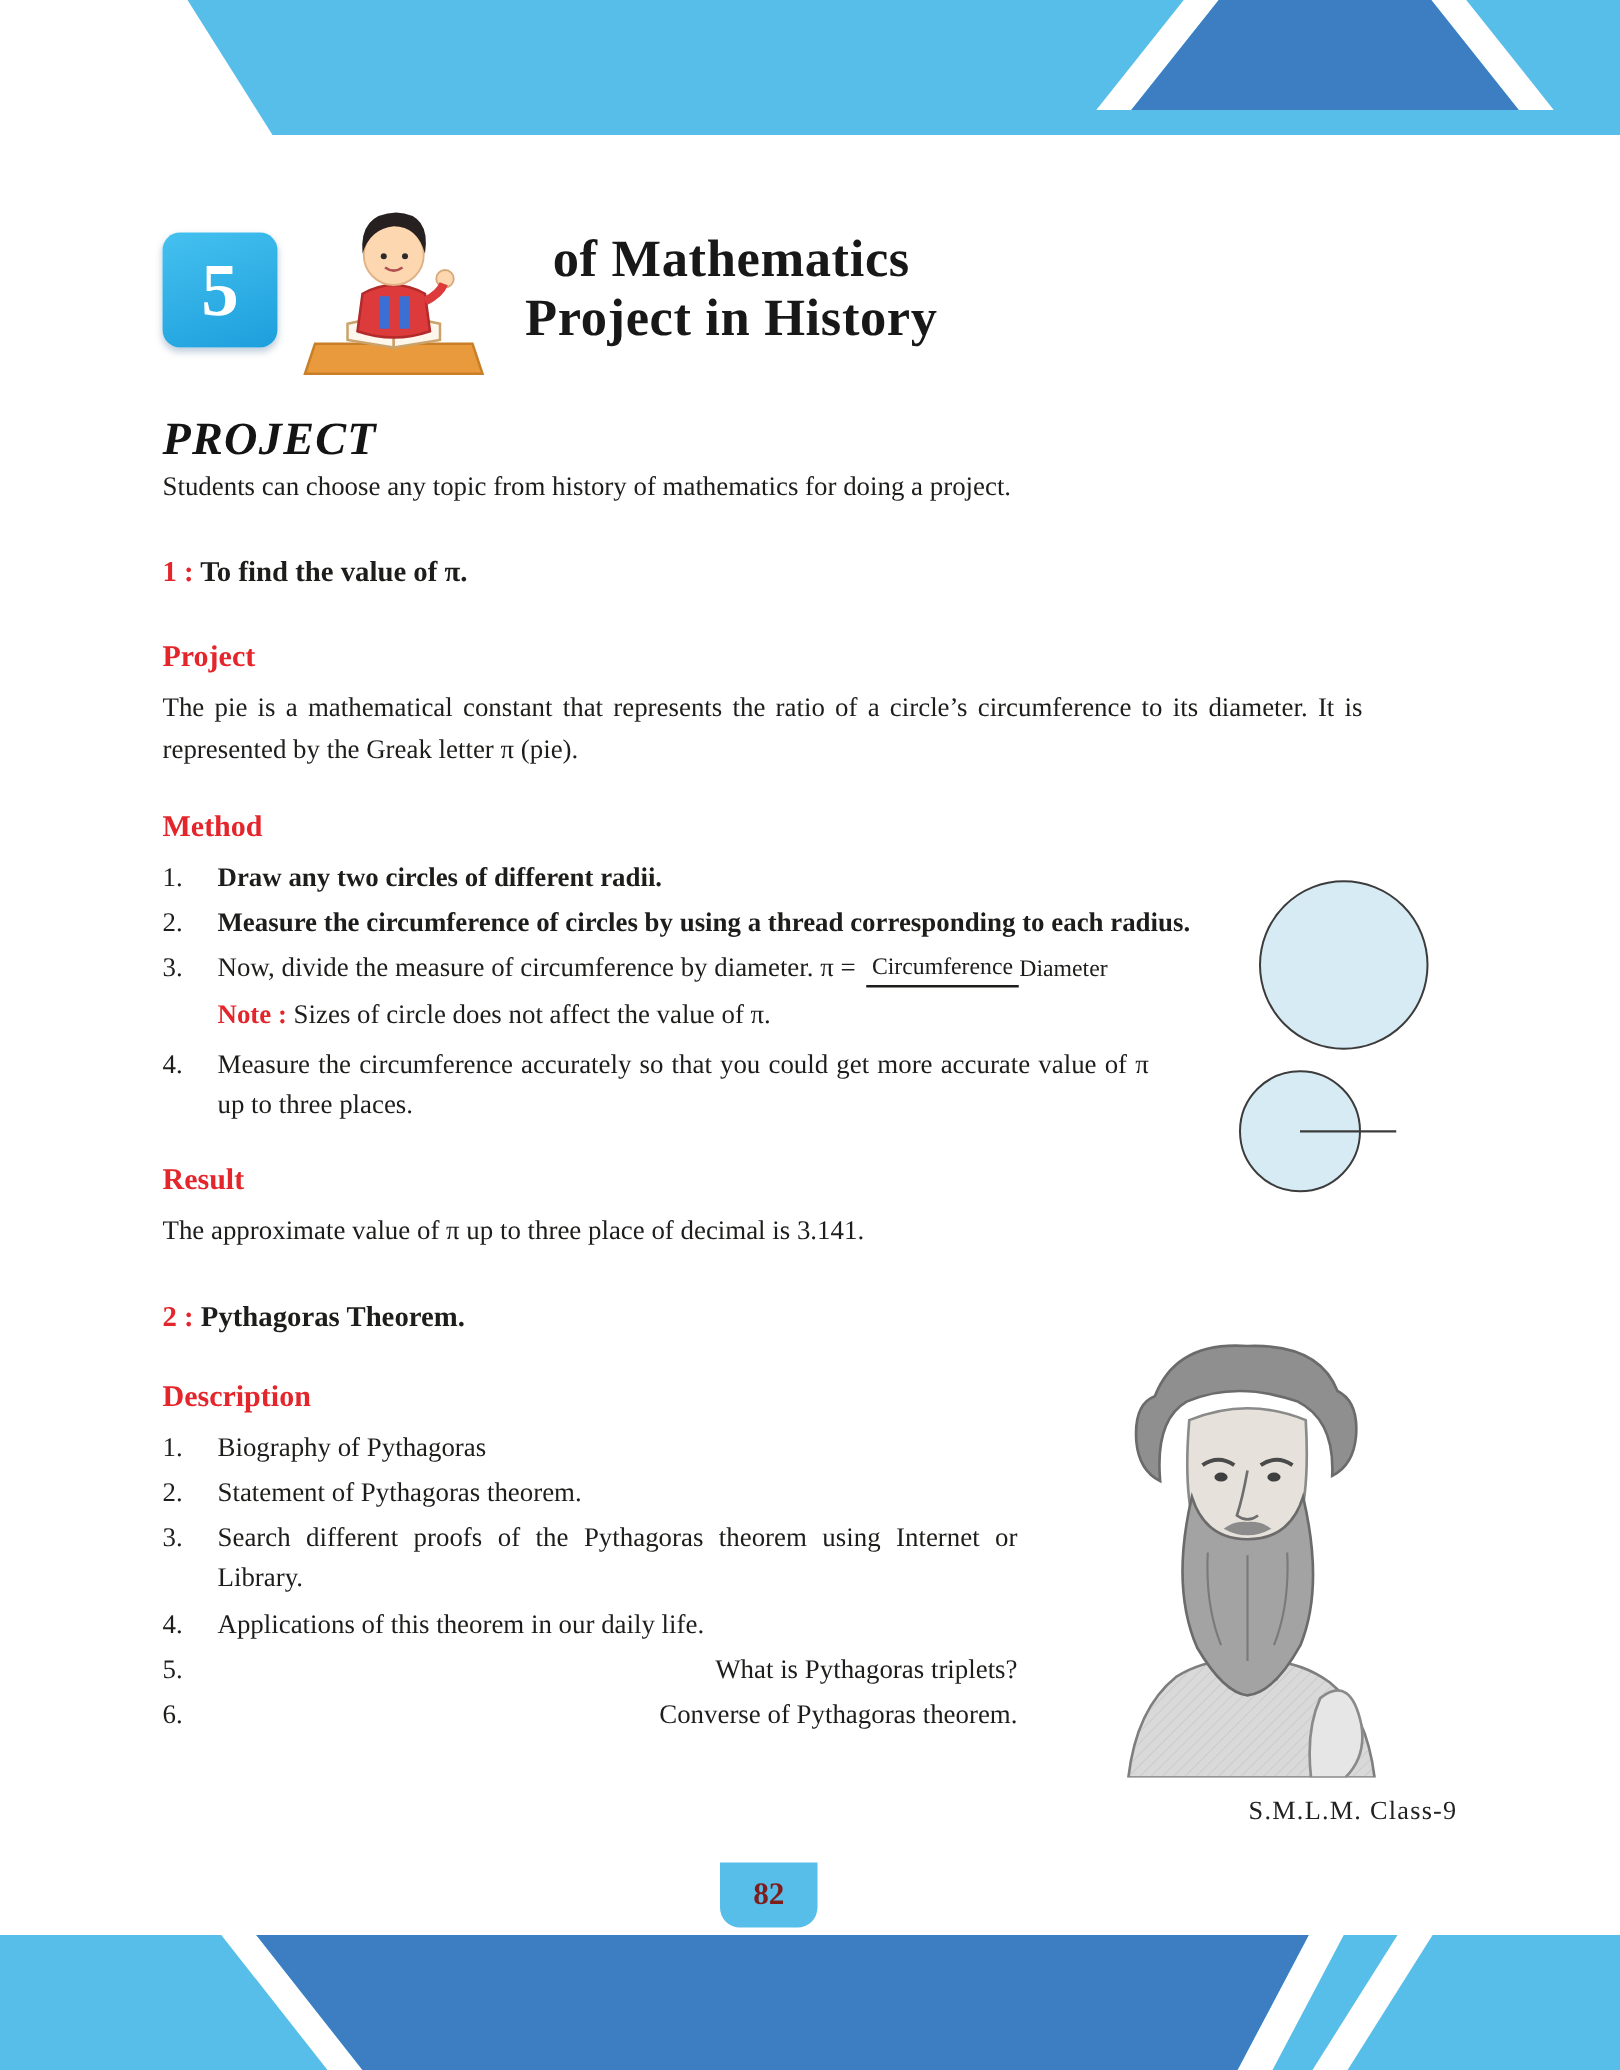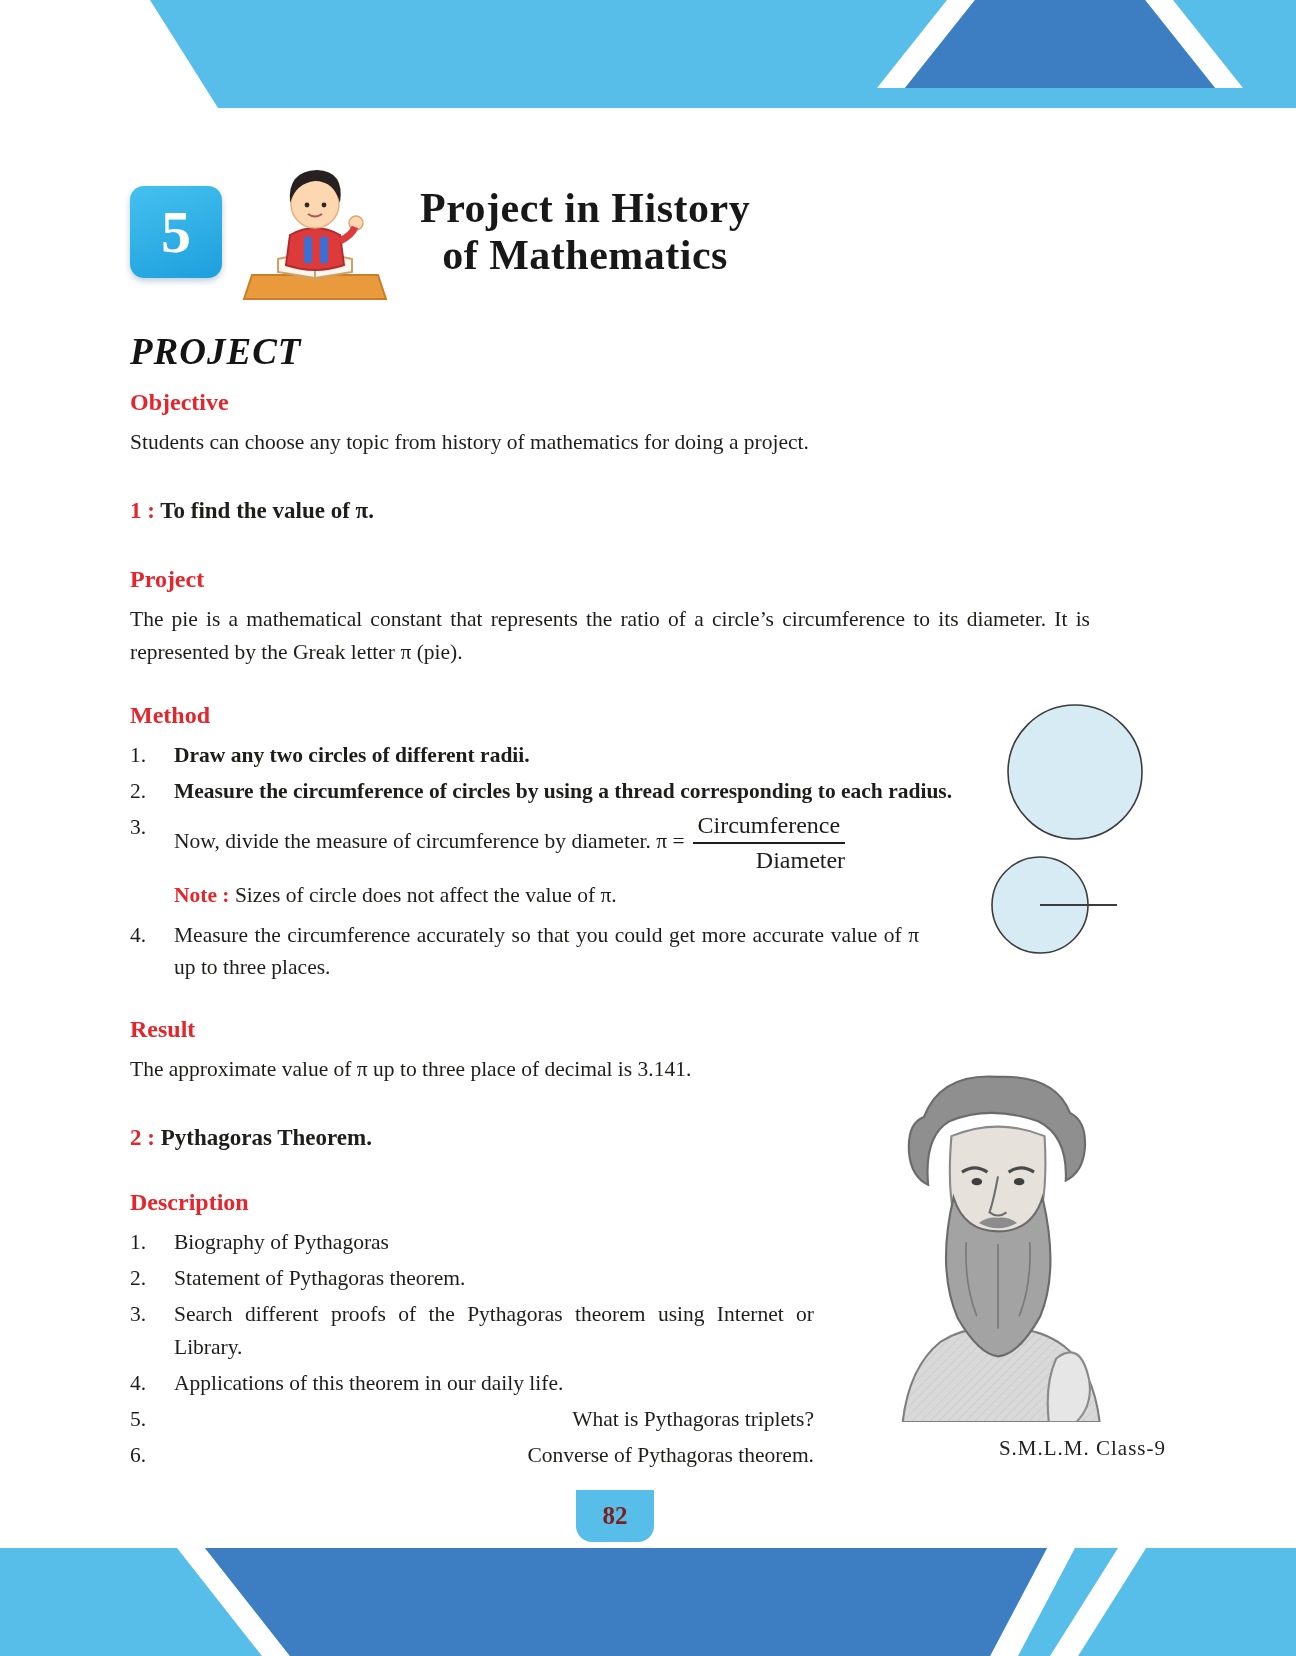--- a/index.html
+++ b/index.html
@@ -59,23 +59,23 @@
 
   .num-list { list-style:none; margin-top:4px; }
   .num-item { display:flex; margin-bottom:4px; }
   .item-number { flex:none; width:44px; font-size:21.5px; line-height:1.5; }
   .item-text { font-size:21.5px; line-height:1.5; text-align:justify; }
   .w800 { width:796px;font-weight:bold; }
   .w745 { width:745px; }
   .w640 { width:640px; }
 
   .frac {
-    display:inline-flex; flex-direction:column; align-items:flex-end;
+    display:inline-flex; flex-direction:row; align-items:flex-start;
     vertical-align:middle; margin-left:8px;
-    font-size:24px; line-height:1.2;
+    font-size:19px; line-height:1.2;
   }
   .frac-num { border-bottom:2px solid #1d1d1b; padding:0 5px 2px; }
   .frac-den { padding-top:2px; }
 
   .note-row { margin:2px 0 8px 44px; font-size:21.5px; line-height:1.5; }
   .note-row .note-label { color:#e4252b; font-weight:bold; }
 
   
   .circles-illustration { position:absolute; left:985px; top:700px; }
   .pythagoras-portrait { position:absolute; left:838px; top:1062px; }
@@ -122,30 +122,29 @@
       <circle cx="116" cy="66" r="7" fill="#fcd7b0" stroke="#d8a978" stroke-width="1.5"></circle>
       <path d="M100,84 Q112,78 115,70" stroke="#dd3b3b" stroke-width="7" fill="none"></path>
       <circle cx="75" cy="47" r="24" fill="#fcd7b0" stroke="#e0b184" stroke-width="1.5"></circle>
       <path d="M50,46 Q47,14 77,13 Q105,14 100,46 Q94,24 75,24 Q56,26 50,46 Z" fill="#262020"></path>
       <circle cx="67" cy="48" r="2.4" fill="#2b2b2b"></circle>
       <circle cx="84" cy="48" r="2.4" fill="#2b2b2b"></circle>
       <path d="M68,57 Q75,62 82,57" stroke="#b05050" stroke-width="2" fill="none"></path>
     </svg>
 
     <div class="title-block">
+      <div>of Mathematics</div>
       <div>Project in History</div>
-      <div>of Mathematics</div>
     </div>
   </header>
 
   <main class="content">
 
     <h1 class="project-heading">PROJECT</h1>
 
-    <h2 class="red-heading" style="margin-top:16px;">Objective</h2>
     <p class="body-text">Students can choose any topic from history of mathematics for doing a project.</p>
 
     <p class="topic-line">
       <span class="red">1 :</span>
       <span>To find the value of π.</span>
     </p>
 
     <h2 class="red-heading" style="margin-top:42px;">Project</h2>
     <p class="body-text" style="width:960px;">The pie is a mathematical constant that represents the ratio of a circle’s circumference to its diameter. It is represented by the Greak letter π (pie).</p>
 

